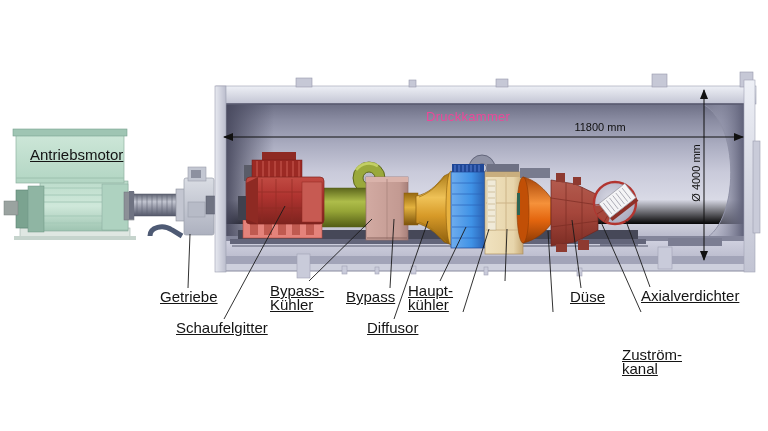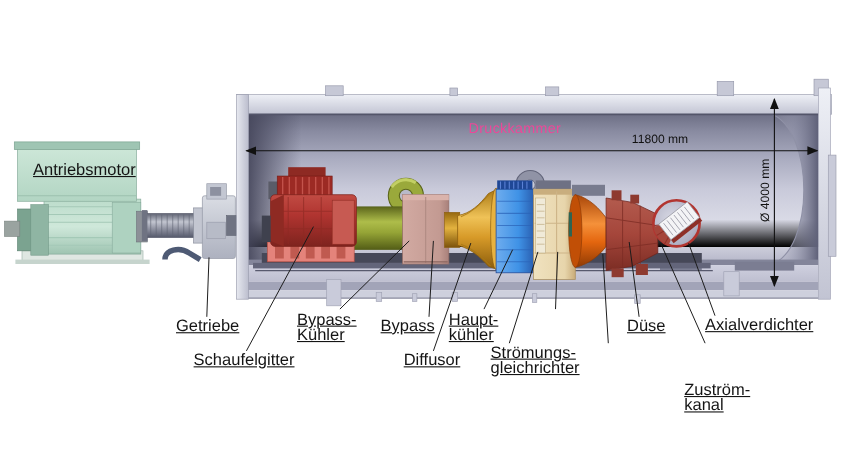--- a/index.html
+++ b/index.html
@@ -398,19 +398,17 @@
 <div class="dim dim-vert">Ø 4000 mm</div>
 
 <div class="lbl" style="left:160px;top:290px;">Getriebe</div>
 <div class="lbl" style="left:176px;top:321px;">Schaufelgitter</div>
 <div class="lbl" style="left:270px;top:284px;">Bypass-
 Kühler</div>
 <div class="lbl" style="left:346px;top:290px;">Bypass</div>
 <div class="lbl" style="left:367px;top:321px;">Diffusor</div>
 <div class="lbl" style="left:408px;top:284px;">Haupt-
 kühler</div>
-<div class="lbl" style="left:446px;top:314px;">Strömungs-
-gleichrichter</div>
 <div class="lbl" style="left:570px;top:290px;">Düse</div>
 <div class="lbl" style="left:622px;top:320px;margin-top:28px;">Zuström-
 kanal</div>
 <div class="lbl" style="left:641px;top:289px;">Axialverdichter</div>
 </div>
 
 </body></html>

